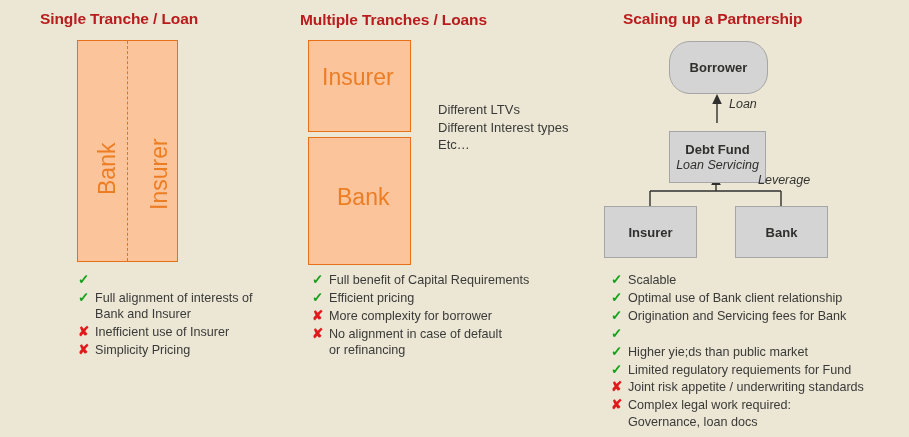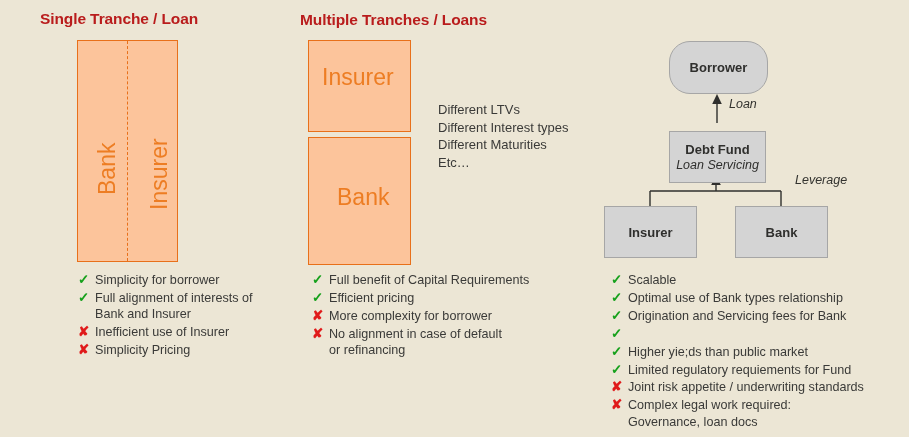--- a/index.html
+++ b/index.html
@@ -120,21 +120,21 @@
     pointer-events: none;
   }
   .edge-label {
     position: absolute;
     font-size: 12.5px;
     font-style: italic;
     color: #33332f;
     white-space: nowrap;
   }
   #label-loan     { left: 729px; top: 97px; }
-  #label-leverage { left: 795px; top: 173px; }
+  #label-leverage { left: 758px; top: 173px; }
 
   
   .bullets {
     position: absolute;
     font-size: 12.6px;
     color: #3a3a38;
   }
   .bullet-row {
     display: flex;
     align-items: flex-start;
@@ -164,21 +164,20 @@
   <div class="col-title" id="title-1">Single Tranche / Loan</div>
 
   <div class="orange-box" id="box-single"></div>
   <div id="divider-dashed"></div>
   <div class="orange-label vertical" id="label-bank-v">Bank</div>
   <div class="orange-label vertical" id="label-insurer-v">Insurer</div>
 
   <div class="bullets" id="bullets-1">
     <div class="bullet-row">
       <span class="mark ok">✓</span>
-      <span class="btext">Simplicity for borrower</span>
     </div>
     <div class="bullet-row">
       <span class="mark ok">✓</span>
       <span class="btext">Full alignment of interests of
 Bank and Insurer</span>
     </div>
     <div class="bullet-row">
       <span class="mark bad">✘</span>
       <span class="btext">Inefficient use of Insurer</span>
     </div>
@@ -192,21 +191,20 @@
 
   <div class="orange-box" id="box-insurer-m"></div>
   <div class="orange-label" id="label-insurer-m">Insurer</div>
 
   <div class="orange-box" id="box-bank-m"></div>
   <div class="orange-label" id="label-bank-m">Bank</div>
 
   <div id="diff-list">
     <div>Different LTVs</div>
     <div>Different Interest types</div>
-    <div>Different Maturities</div>
     <div>Etc…</div>
   </div>
 
   <div class="bullets" id="bullets-2">
     <div class="bullet-row">
       <span class="mark ok">✓</span>
       <span class="btext">Full benefit of Capital Requirements</span>
     </div>
     <div class="bullet-row">
       <span class="mark ok">✓</span>
@@ -216,20 +214,21 @@
       <span class="mark bad">✘</span>
       <span class="btext">More complexity for borrower</span>
     </div>
     <div class="bullet-row">
       <span class="mark bad">✘</span>
       <span class="btext">No alignment in case of default
 or refinancing</span>
     </div>
   </div>
 
+  <div class="col-title" id="title-3">Scaling up a Partnership</div>
 
   <svg id="connectors">
 
     <line x1="717" y1="123" x2="717" y2="99" stroke="#2f2f2d" stroke-width="1.4"></line>
     <polygon points="717,94 712.2,104 721.8,104" fill="#2f2f2d"></polygon>
 
     <line x1="650" y1="206" x2="650" y2="191" stroke="#2f2f2d" stroke-width="1.4"></line>
     <line x1="781" y1="206" x2="781" y2="191" stroke="#2f2f2d" stroke-width="1.4"></line>
     <line x1="650" y1="191" x2="781" y2="191" stroke="#2f2f2d" stroke-width="1.4"></line>
     <line x1="716" y1="191" x2="716" y2="181" stroke="#2f2f2d" stroke-width="1.4"></line>
@@ -256,21 +255,21 @@
   <div class="edge-label" id="label-loan">Loan</div>
   <div class="edge-label" id="label-leverage">Leverage</div>
 
   <div class="bullets" id="bullets-3">
     <div class="bullet-row">
       <span class="mark ok">✓</span>
       <span class="btext">Scalable</span>
     </div>
     <div class="bullet-row">
       <span class="mark ok">✓</span>
-      <span class="btext">Optimal use of Bank types relationship</span>
+      <span class="btext">Optimal use of Bank client relationship</span>
     </div>
     <div class="bullet-row">
       <span class="mark ok">✓</span>
       <span class="btext">Origination and Servicing fees for Bank</span>
     </div>
     <div class="bullet-row">
       <span class="mark ok">✓</span>
     </div>
     <div class="bullet-row">
       <span class="mark ok">✓</span>

